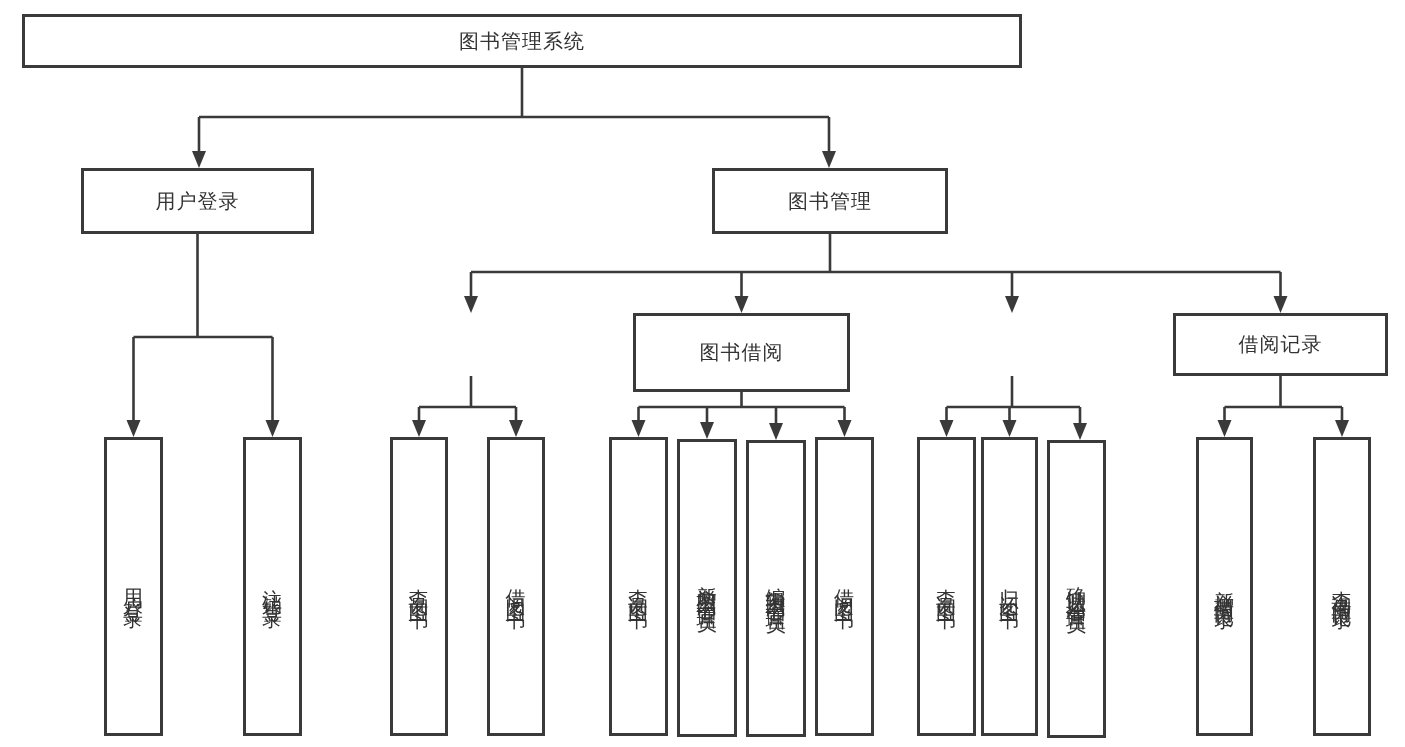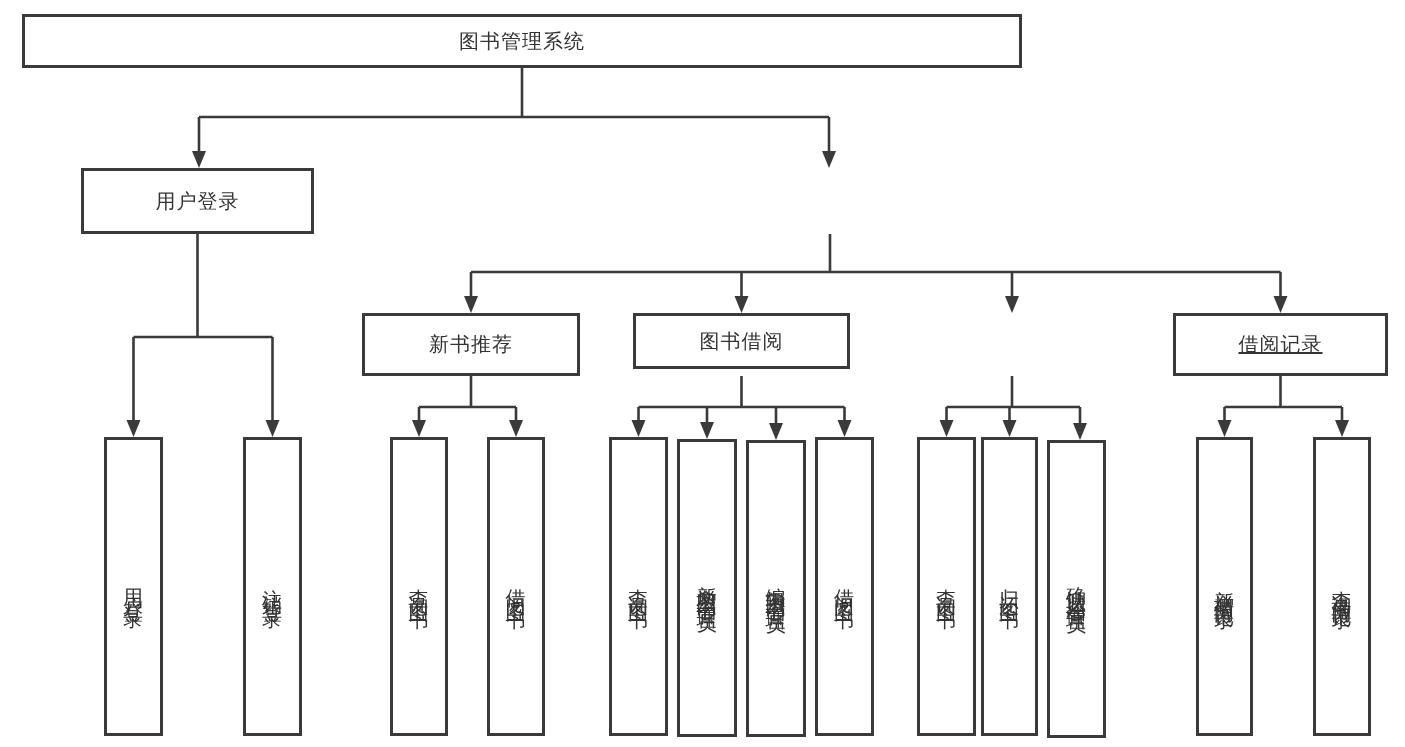--- a/index.html
+++ b/index.html
@@ -93,28 +93,28 @@
     </g>
   </svg>
 
   <div class="node hnode" style="left:22px; top:14px; width:1000px; height:54px;">
     <span class="lbl">图书管理系统</span>
   </div>
 
   <div class="node hnode" style="left:81px; top:168px; width:233px; height:66px;">
     <span class="lbl">用户登录</span>
   </div>
+  <div class="node hnode" style="left:712px; top:168px; width:236px; height:66px;">
+    <span class="lbl">图书管理</span>
+  </div>
 
-  <div class="node hnode" style="left:362px; top:313px; width:218px; height:63px;">
-    <span class="lbl">新书推荐</span>
-  </div>
-  <div class="node hnode" style="left:633px; top:313px; width:217px; height:56px;">
+  <div class="node hnode" style="left:633px; top:313px; width:217px; height:79px;">
     <span class="lbl">图书借阅</span>
   </div>
-  <div class="node hnode" style="left:1173px; top:313px; width:215px; height:63px;text-decoration:underline;">
+  <div class="node hnode" style="left:1173px; top:313px; width:215px; height:63px;">
     <span class="lbl">借阅记录</span>
   </div>
 
   <div class="node leaf" style="left:104px; top:437px; width:59px; height:299px;">
     <span class="lbl">用户登录</span>
   </div>
   <div class="node leaf" style="left:243px; top:437px; width:59px; height:299px;">
     <span class="lbl">注销登录</span>
   </div>
 

